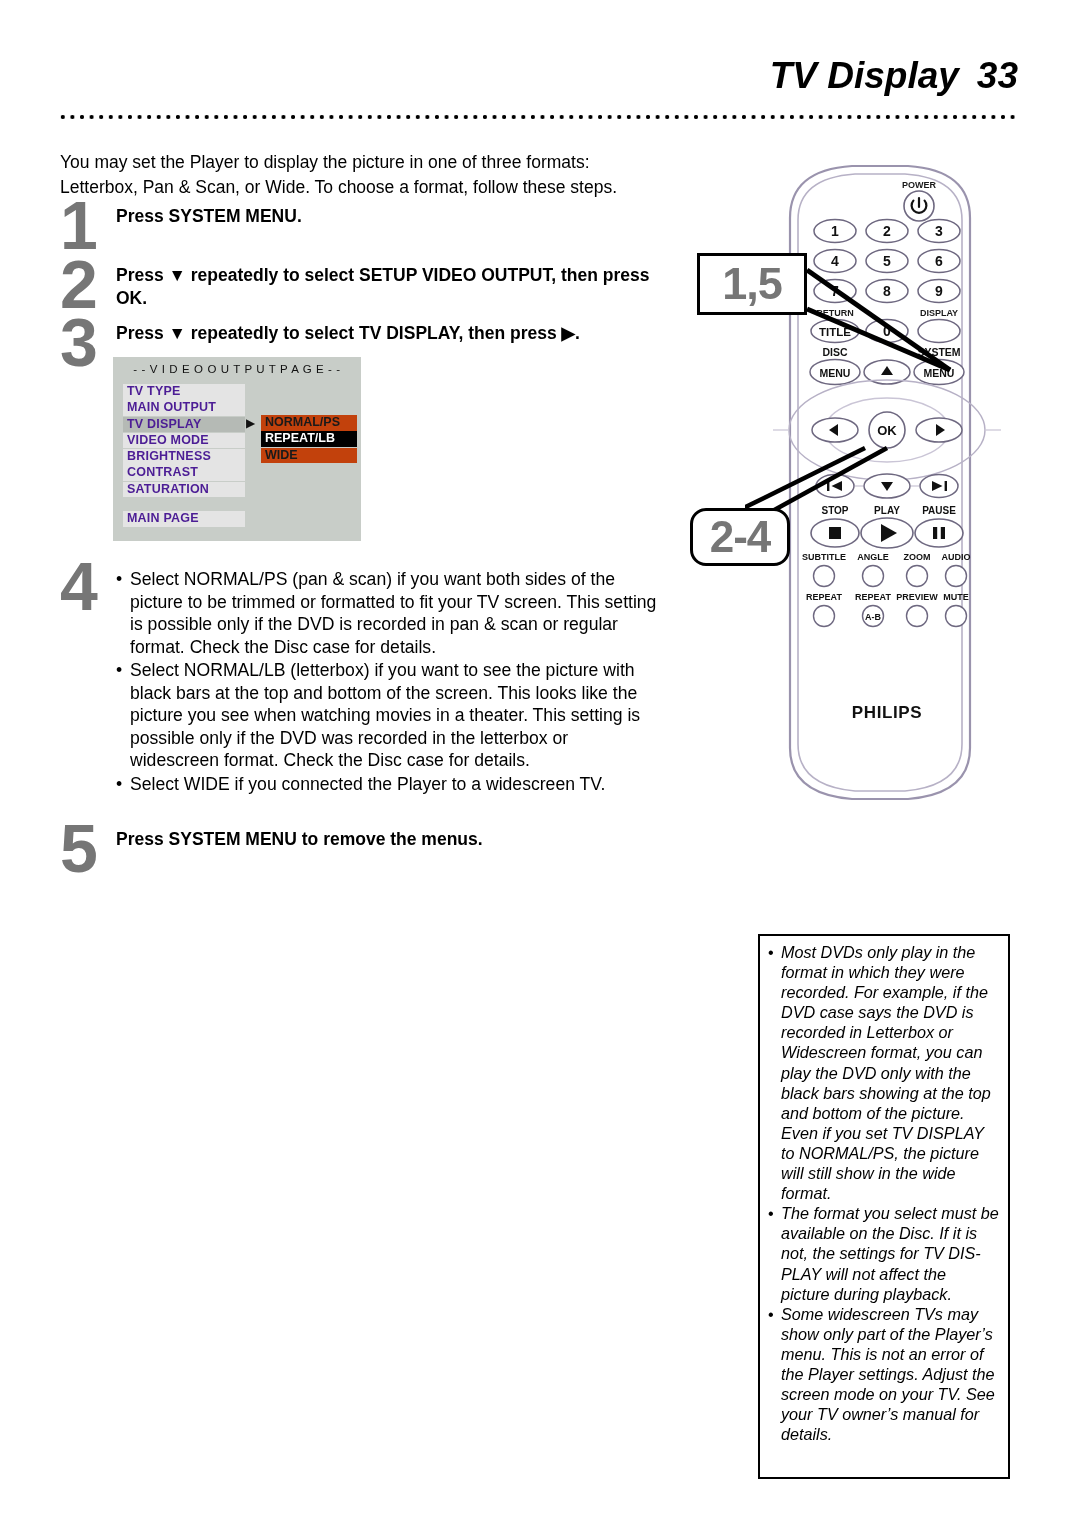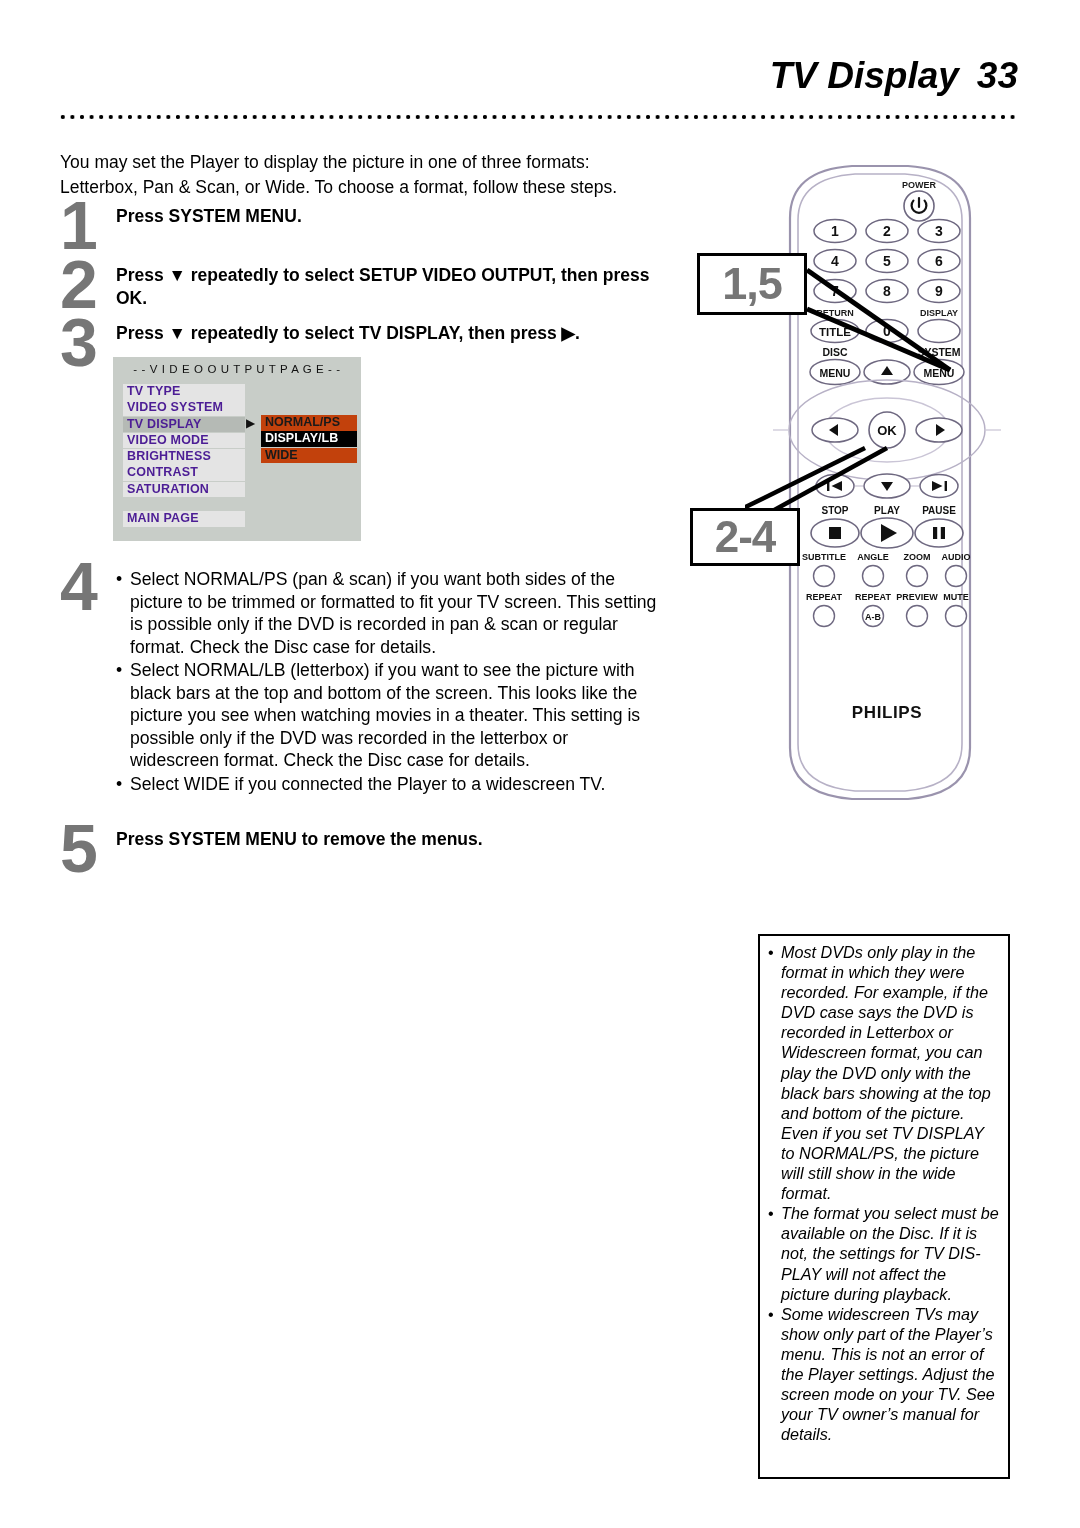--- a/index.html
+++ b/index.html
@@ -108,22 +108,22 @@
     color: #767676;
     font-weight: bold;
     display: flex; align-items: center; justify-content: center;
     font-family: "Liberation Sans", sans-serif;
   }
   #callout-15 {
     left: 697px; top: 253px; width: 110px; height: 62px;
     font-size: 45px; letter-spacing: -1px;
   }
   #callout-24 {
-    left: 690px; top: 508px; width: 110px; height: 58px;
-    font-size: 44px; letter-spacing: -1px;
+    left: 690px; top: 508px; width: 100px; height: 58px;
+    font-size: 44px; letter-spacing: -1px; border-radius: 16px;
   }
 
   
   #hints {
     position: absolute; left: 758px; top: 934px;
     width: 252px; height: 545px;
     border: 2.5px solid #000;
     background: #fff;
   }
   #hints-title {
@@ -175,32 +175,32 @@
   <div class="step-body">
     <div class="step-head">Press ▼ repeatedly to select TV DISPLAY, then press ▶.</div>
   </div>
 </div>
 
 <div id="osd">
   <div id="osd-title">- -  V I D E O  O U T P U T  P A G E  - -</div>
   <div id="osd-inner">
     <div id="osd-left">
       <div class="osd-item">TV TYPE</div>
-      <div class="osd-item">VIDEO SYSTEM</div>
+      <div class="osd-item">MAIN OUTPUT</div>
       <div class="osd-item sel">TV DISPLAY</div>
       <div class="osd-item">VIDEO MODE</div>
       <div class="osd-item">BRIGHTNESS</div>
       <div class="osd-item">CONTRAST</div>
       <div class="osd-item">SATURATION</div>
       <div class="osd-item" id="osd-mainpage">MAIN PAGE</div>
     </div>
     <div id="osd-arrow">▶</div>
     <div id="osd-right">
       <div class="osd-opt">NORMAL/PS</div>
-      <div class="osd-opt hl">DISPLAY/LB</div>
+      <div class="osd-opt hl">REPEAT/LB</div>
       <div class="osd-opt">WIDE</div>
     </div>
   </div>
 </div>
 
 <div class="step" style="top:566px;">
   <div class="step-num">4</div>
   <div class="step-body">
     <div class="bullets">
       <div class="bullet">

